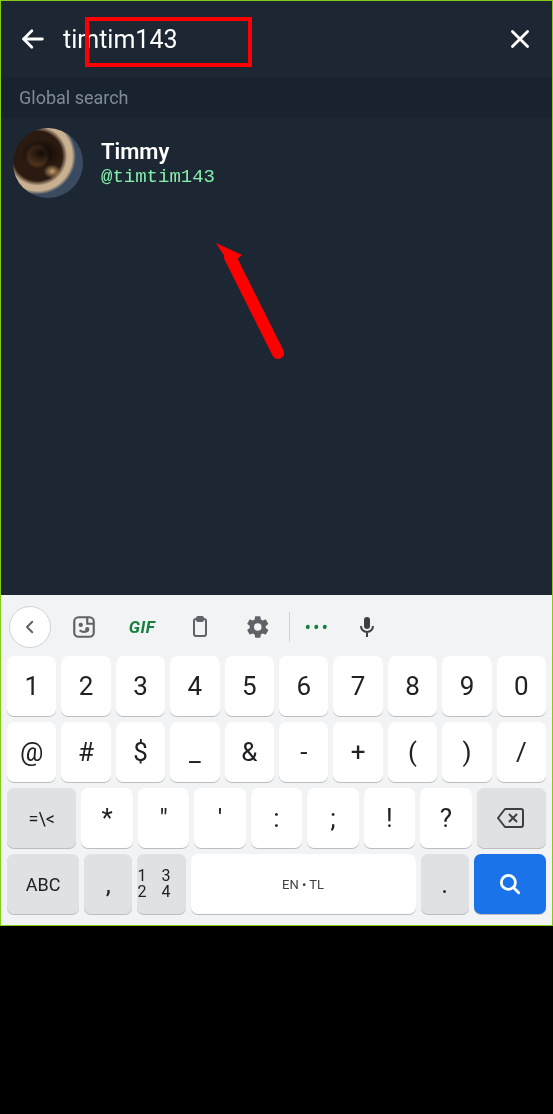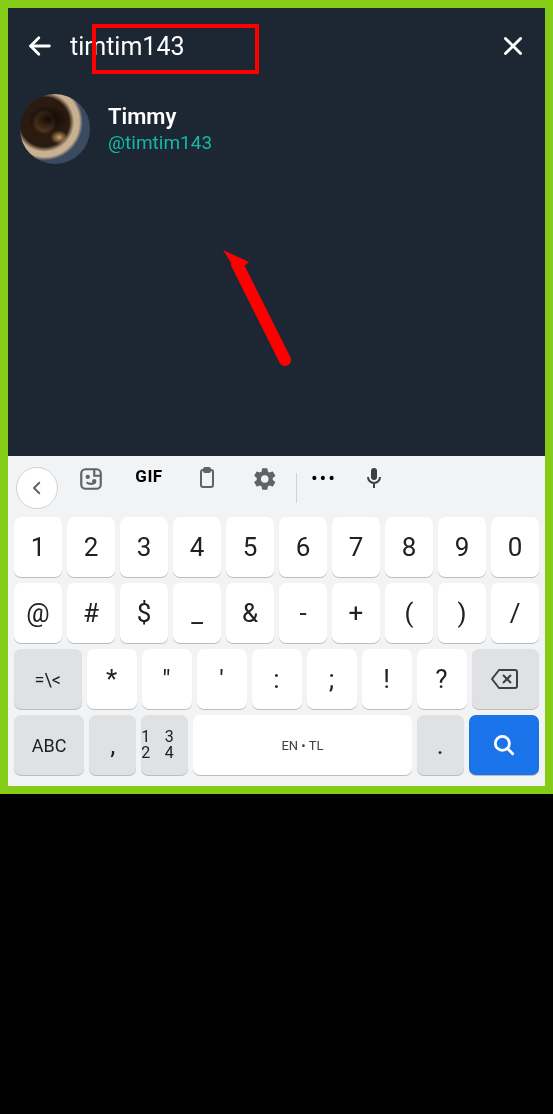--- a/index.html
+++ b/index.html
@@ -1,18 +1,18 @@
 <!DOCTYPE html>
 <html><head>
 <meta charset="utf-8">
 <style>
   * { box-sizing: border-box; margin: 0; padding: 0; font-family: -apple-system, BlinkMacSystemFont, "Segoe UI", Roboto, Arial, sans-serif; }
   html, body { width: 553px; height: 1114px; overflow: hidden; }
   body { background: #000; }
-  .frame { width: 553px; height: 794px; border: 8px solid #84cc16; background: #1d2733; position: relative; }
+  .frame { width: 553px; height: 926px; border: 1px solid #84cc16; background: #1d2733; position: relative; }
 
   
   .header { display: flex; align-items: center; height: 76px; padding: 0 14px; color: #fff; }
   .back-btn { width: 36px; height: 36px; display:flex; align-items:center; justify-content:center; }
   .search-box-wrap { flex:1; margin-left: 6px; position: relative; }
   .search-input {
     background: transparent; border: none; outline: none;
     color: #fff; font-size: 25px; padding: 8px 6px; width: 200px;
   }
   .red-box { position: absolute; left: 84px; top: 16px; width: 167px; height: 50px; border: 4px solid #ff0000; pointer-events:none; }
@@ -30,32 +30,32 @@
     background: radial-gradient(circle at 35% 40%, #5a3a22 0 14%, #2a1a10 20% 40%, #c9b090 48% 56%, #3a4a60 62% 100%);
     position: relative;
   }
   .avatar::after{
     content:""; position:absolute; inset:0; border-radius:50%;
     background: radial-gradient(ellipse 40% 28% at 40% 36%, rgba(0,0,0,.8), transparent 70%),
                 radial-gradient(ellipse 18% 14% at 56% 62%, #caa36a, transparent 70%);
   }
   .result-text { margin-left: 18px; }
   .result-name { color:#fff; font-size: 22px; font-weight: 600; }
-  .result-handle { color:#14b8a6; font-size: 19px; margin-top:2px; }
+  .result-handle { color:#86efac; font-size: 19px; margin-top:2px;font-family:Liberation Mono, monospace; }
 
   
   .annot-arrow { position:absolute; left: 185px; top: 230px; pointer-events:none; }
 
   
   .keyboard {
     position: absolute; left:0; right:0; bottom:0; background:#f1f3f4;
     padding: 6px 4px 8px; user-select:none;
   }
   .kb-toolbar { display:flex; align-items:center; height:52px; padding:0 4px; }
-  .kb-tool { width: 58px; height: 44px; display:flex; justify-content:center; color:#000000; }
+  .kb-tool { width: 58px; height: 44px; display:flex; align-items:center; justify-content:center; color:#15803d;font-style:italic; }
   .kb-tool.small { width: 50px; }
   .kb-tool .gif { font-weight:700; font-size:17px; letter-spacing:.5px; }
   .kb-sep { width:1px; height:30px; background:#d0d3d6; margin:0 2px; }
   .kb-chev {
     width:42px; height:42px; border-radius:50%; background:#fff; border:1px solid #d0d3d6;
     display:flex; align-items:center; justify-content:center; margin-right:4px;
   }
 
   .kb-row { display:flex; gap:5px; padding:3px 2px; }
   .key {
@@ -93,20 +93,21 @@
     <div class="clear-btn">
       <svg width="26" height="26" viewBox="0 0 24 24" fill="none" stroke="#fff" stroke-width="2.6" stroke-linecap="round">
           <line x1="5" y1="5" x2="19" y2="19"></line>
           <line x1="19" y1="5" x2="5" y2="19"></line>
         </svg>
     </div>
   </div>
 
   <div class="red-box"></div>
 
+  <div class="section-header">Global search</div>
 
   <div class="result">
     <div class="avatar"></div>
     <div class="result-text">
       <div class="result-name">Timmy</div>
       <div class="result-handle">@timtim143</div>
     </div>
   </div>
 
   <svg class="annot-arrow" width="110" height="140" viewBox="0 0 110 140">

